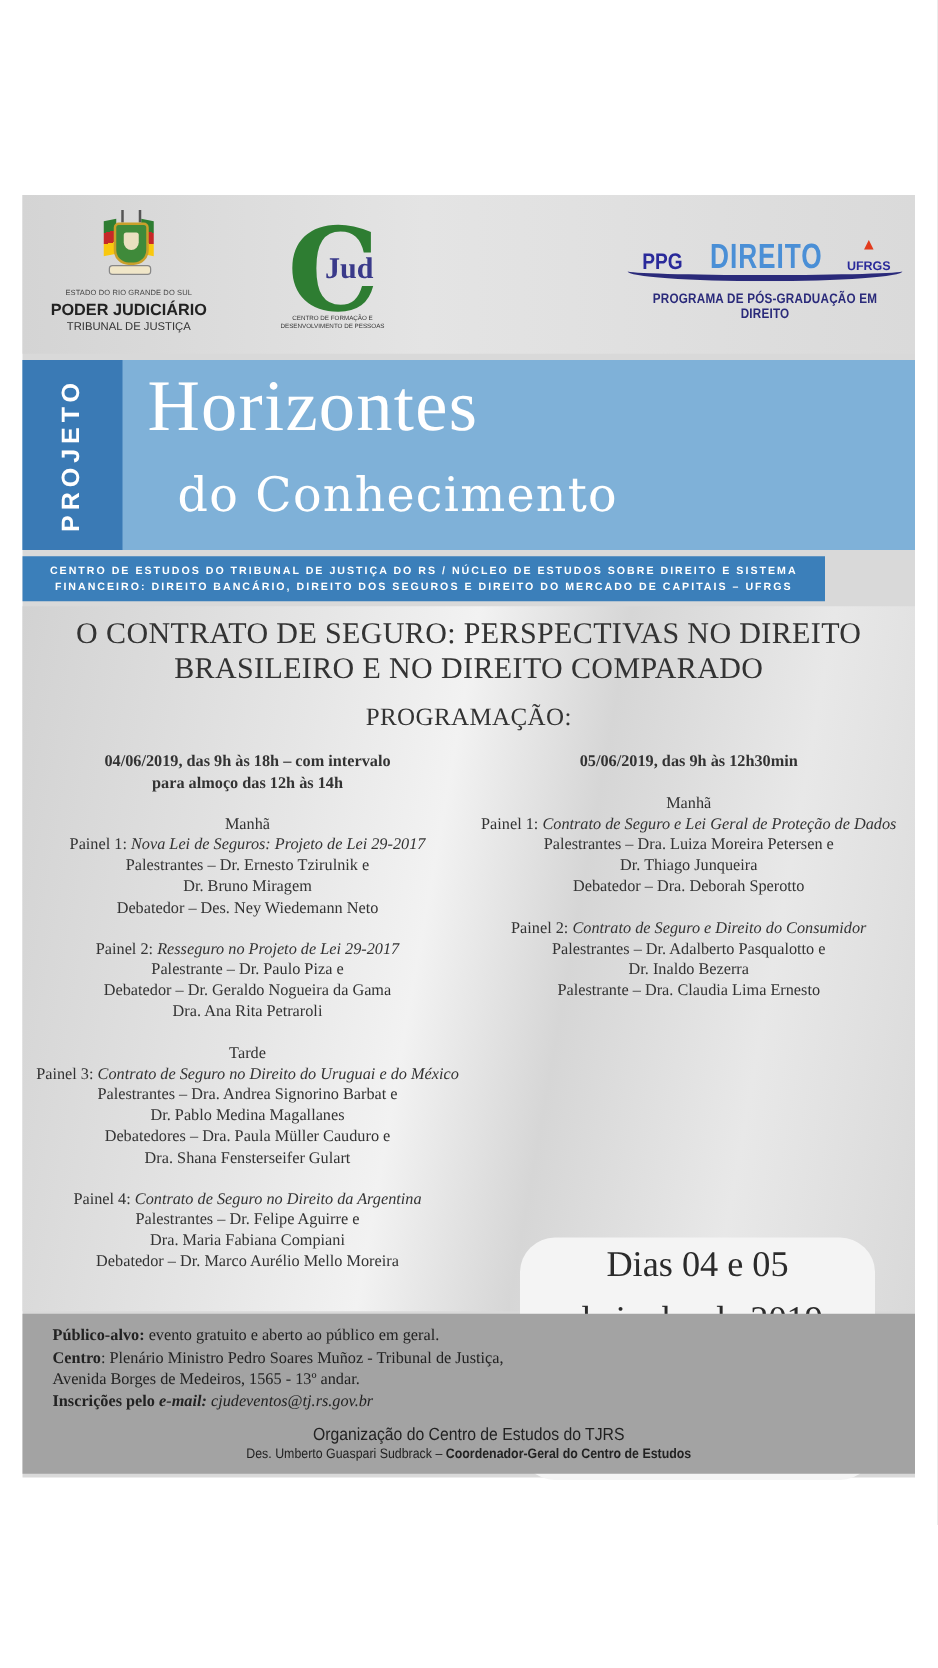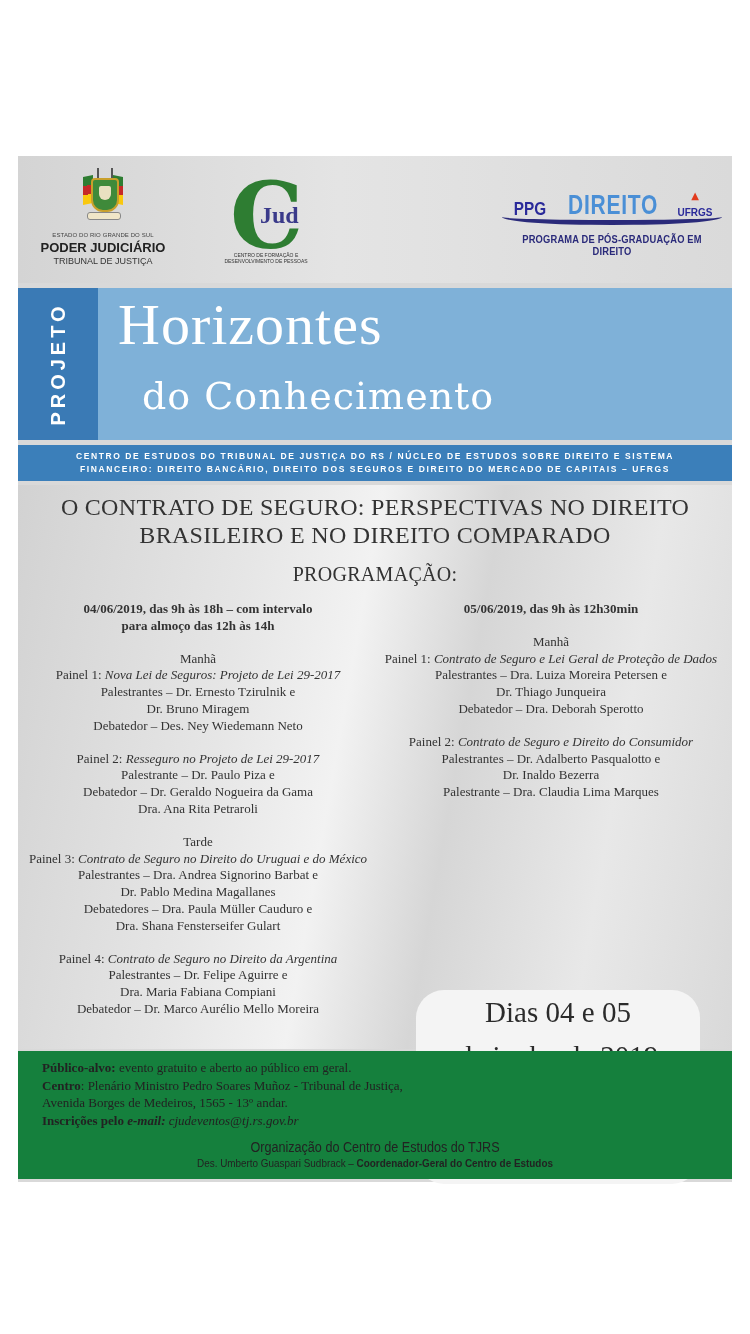--- a/index.html
+++ b/index.html
@@ -52,42 +52,42 @@
     .ppg-flame { color: #e23b1d; font-size: 10px; display: block; text-align: center; line-height: 10px; }
     .ppg-sub { font-family: "Liberation Sans", sans-serif; font-size: 11px; font-weight: bold; color: #2a2a7a; margin-top: 8px; transform: scaleX(0.85); letter-spacing: 0.2px; }
 
     
     .title-band { position: absolute; left: 0; top: 132px; width: 714px; height: 152px; background: #7fb1d8; }
     .projeto-tab { position: absolute; left: 0; top: 0; width: 80px; height: 152px; background: #3a7ab5; }
     .projeto-label { position: absolute; left: 40px; top: 76px; transform: translate(-50%, -50%) rotate(-90deg); font-family: "Liberation Sans", sans-serif; font-weight: bold; font-size: 20px; letter-spacing: 4px; color: #ffffff; white-space: nowrap; }
     .title-line1 { position: absolute; left: 100px; top: 4px; font-family: Liberation Serif, serif; font-size: 58px; color: #ffffff; letter-spacing: 1px; line-height: 66px; white-space: nowrap; }
     .title-line2 { position: absolute; left: 124px; top: 70px; font-family: "DejaVu Serif", serif; font-size: 38px; color: #ffffff; letter-spacing: 1px; line-height: 76px; white-space: nowrap; }
 
-    .sub-strip { position: absolute; left: 0; top: 289px; width: 714px; height: 36px; background: #3b7fba; text-align: center; display: flex; flex-direction: column; justify-content: center; }
+    .sub-strip { position: absolute; left: 0; top: 289px; width: 642px; height: 36px; background: #3b7fba; text-align: center; display: flex; flex-direction: column; justify-content: center; }
     .sub-strip span { display: block; font-family: "Liberation Sans", sans-serif; font-weight: bold; font-size: 8.5px; letter-spacing: 1.6px; color: #ffffff; line-height: 13px; }
 
     
     .body-area { position: absolute; left: 0; top: 329px; width: 714px; height: 564px;
       background: linear-gradient(100deg, #d2d2d2 0%, #e6e6e6 30%, #f2f2f2 45%, #d6d6d6 60%, #e8e8e8 80%, #d9d9d9 100%); }
     .heading { position: absolute; left: 0; top: 8px; width: 714px; text-align: center; font-family: "Liberation Serif", serif; font-size: 24px; color: #333; line-height: 28px; letter-spacing: 0.3px; }
     .prog { position: absolute; left: 0; top: 78px; width: 714px; text-align: center; font-family: "Liberation Serif", serif; font-size: 20px; color: #333; letter-spacing: 0.3px; }
     .col { position: absolute; font-family: "Liberation Serif", serif; font-size: 13px; color: #333; text-align: center; line-height: 16.8px; }
     .col-left { left: 10px; top: 116px; width: 340px; }
     .col-right { left: 358px; top: 116px; width: 350px; }
     .date-line { font-weight: bold; }
     .gap { height: 16px; }
     .ital { font-style: italic; }
 
     .dates-box { position: absolute; left: 398px; top: 505px; width: 284px; height: 194px;
       background: #f4f4f4; border-radius: 28px; text-align: center; font-family: "Liberation Serif", serif; }
     .dates-box div { font-size: 29px; color: #2b2b2b; line-height: 44px; }
     .dates-box .first { }
 
     
-    .footer { position: absolute; left: 0; top: 895px; width: 714px; height: 128px; background: #15803d; }
+    .footer { position: absolute; left: 0; top: 895px; width: 714px; height: 128px; background: #a3a3a3; }
     .info { position: absolute; left: 24px; top: 8px; font-family: "Liberation Serif", serif; font-size: 13px; color: #222; line-height: 17.5px; }
     .info b { font-weight: bold; }
     .org { position: absolute; left: 0; top: 88px; width: 714px; text-align: center; font-family: "Liberation Sans", sans-serif; color: #222; }
     .org-title { font-size: 14px; letter-spacing: 0px; transform: scaleX(0.9); display: block; }
     .org-sub { font-size: 11px; margin-top: 2px; display: block; transform: scaleX(0.9); }
     .org-sub b { font-weight: bold; }
   </style>
 </head>
 <body>
 
@@ -183,21 +183,21 @@
       <div class="gap"></div>
       <div>Manhã</div>
       <div><span>Painel 1: </span><span class="ital">Contrato de Seguro e Lei Geral de Proteção de Dados</span></div>
       <div>Palestrantes – Dra. Luiza Moreira Petersen e</div>
       <div>Dr. Thiago Junqueira</div>
       <div>Debatedor – Dra. Deborah Sperotto</div>
       <div class="gap"></div>
       <div><span>Painel 2: </span><span class="ital">Contrato de Seguro e Direito do Consumidor</span></div>
       <div>Palestrantes – Dr. Adalberto Pasqualotto e</div>
       <div>Dr. Inaldo Bezerra</div>
-      <div>Palestrante – Dra. Claudia Lima Marques</div>
+      <div>Palestrante – Dra. Claudia Lima Ernesto</div>
     </div>
 
     <div class="dates-box" style="top:505px;">
       <div class="first">Dias 04 e 05</div>
       <div>de junho de 2019</div>
       <div>3ª e 4ª feira,</div>
       <div>das 9h às 18h.</div>
     </div>
   </div>
 

